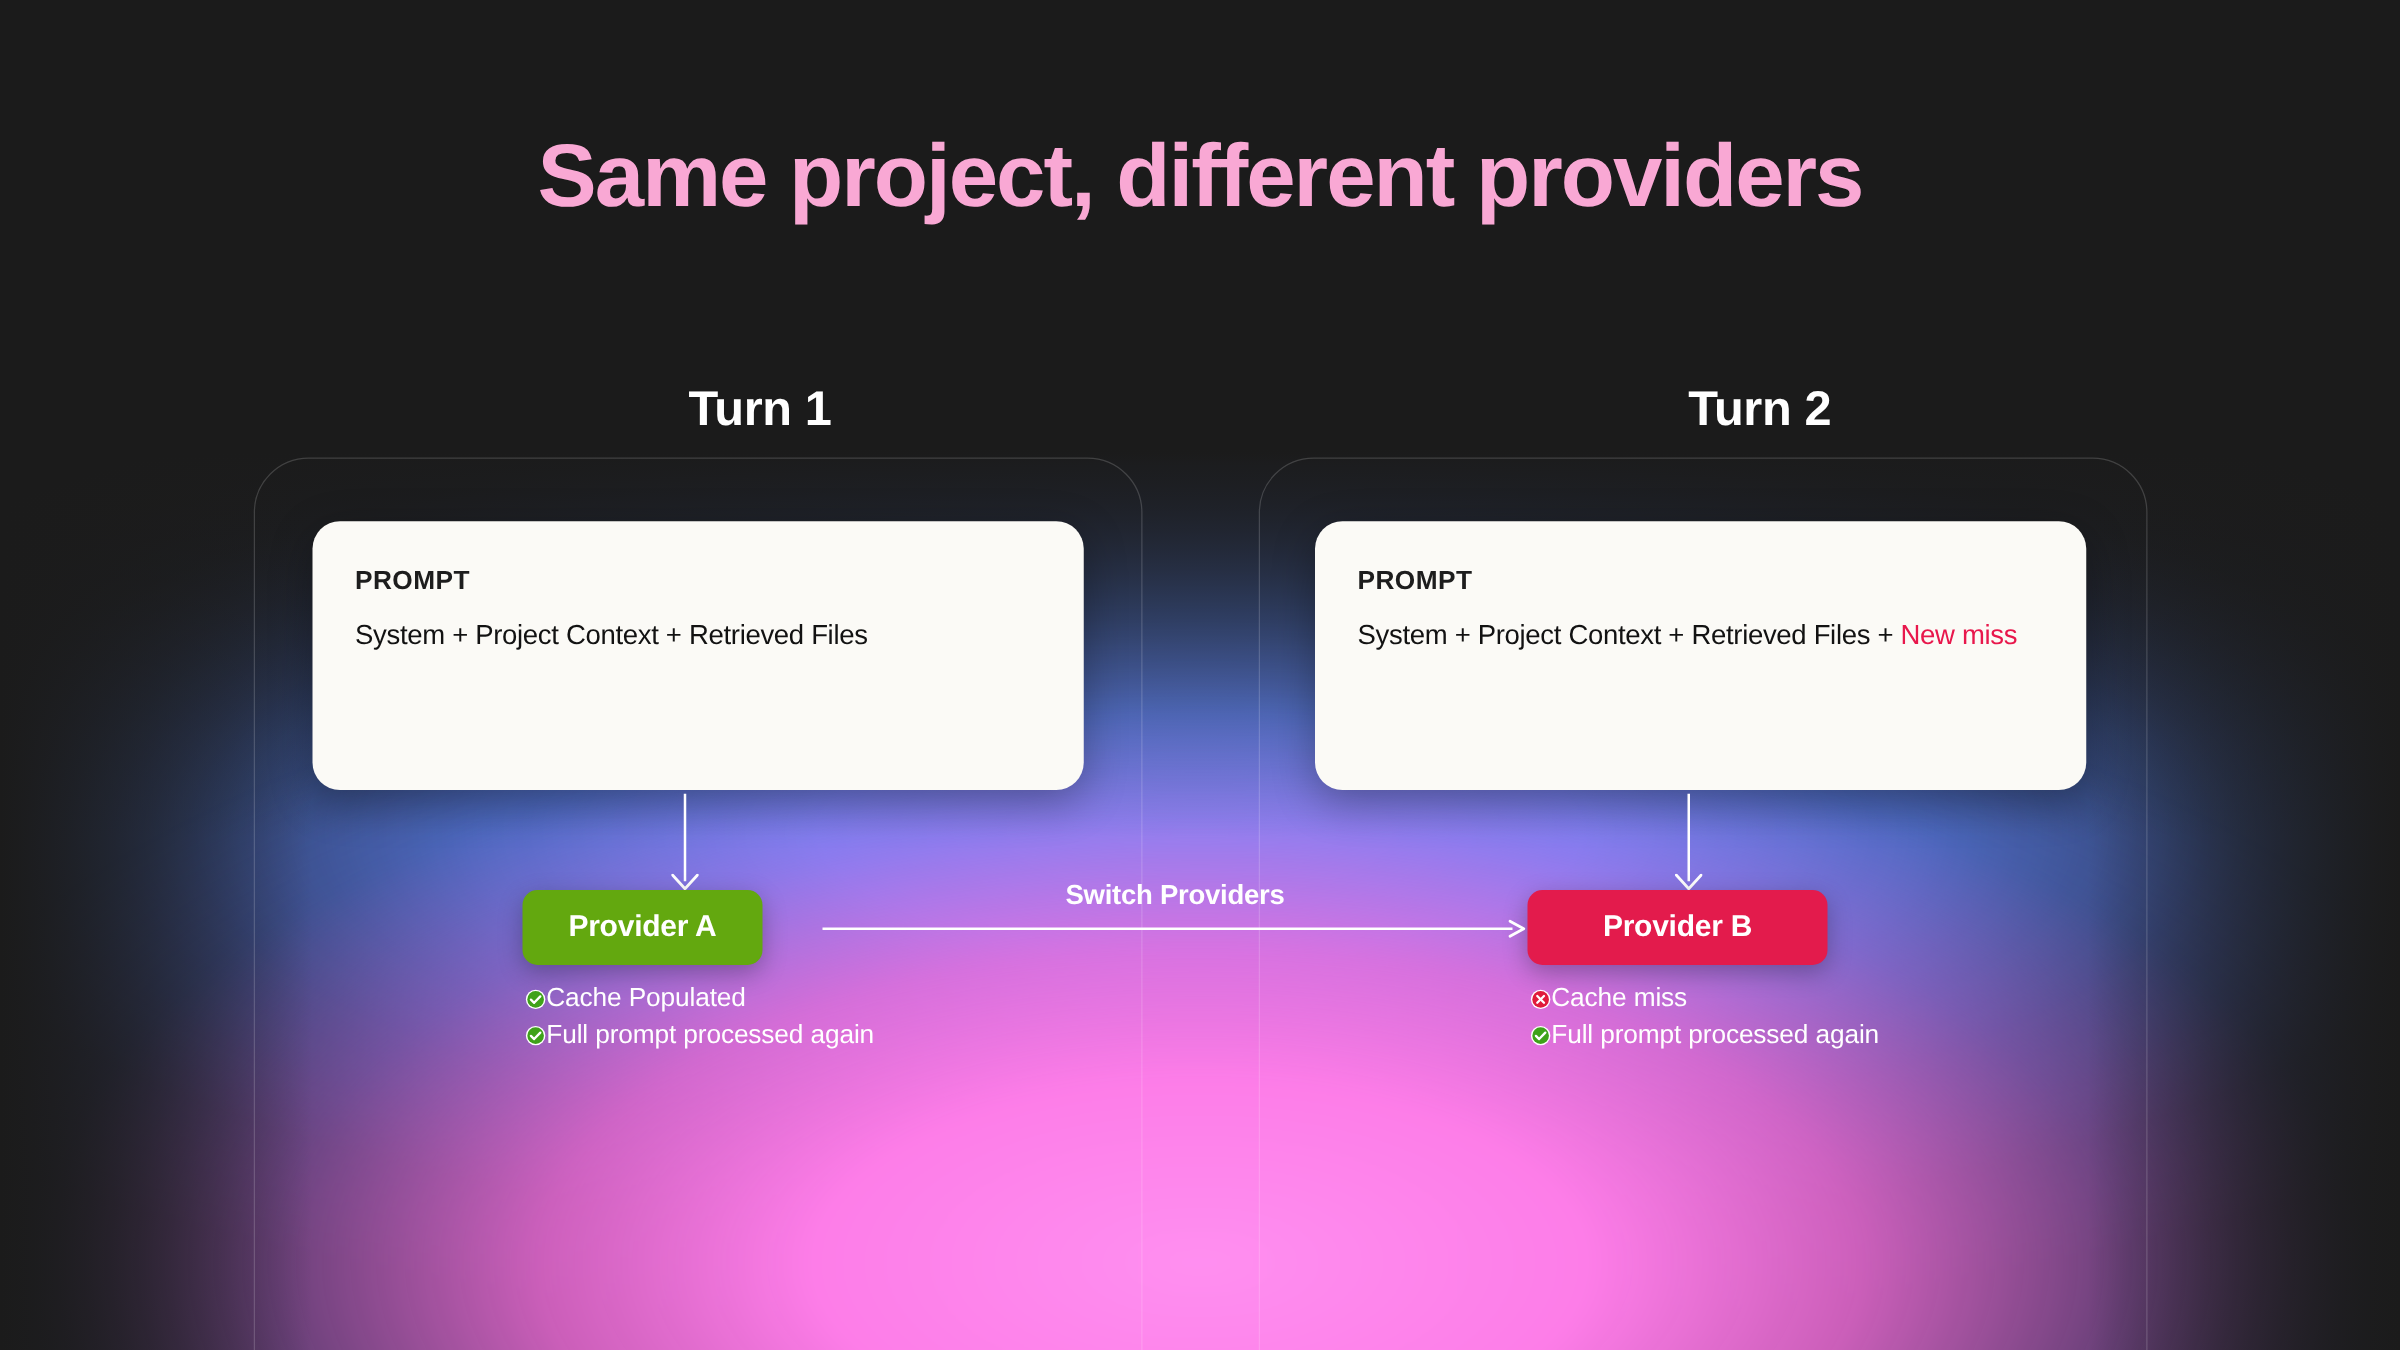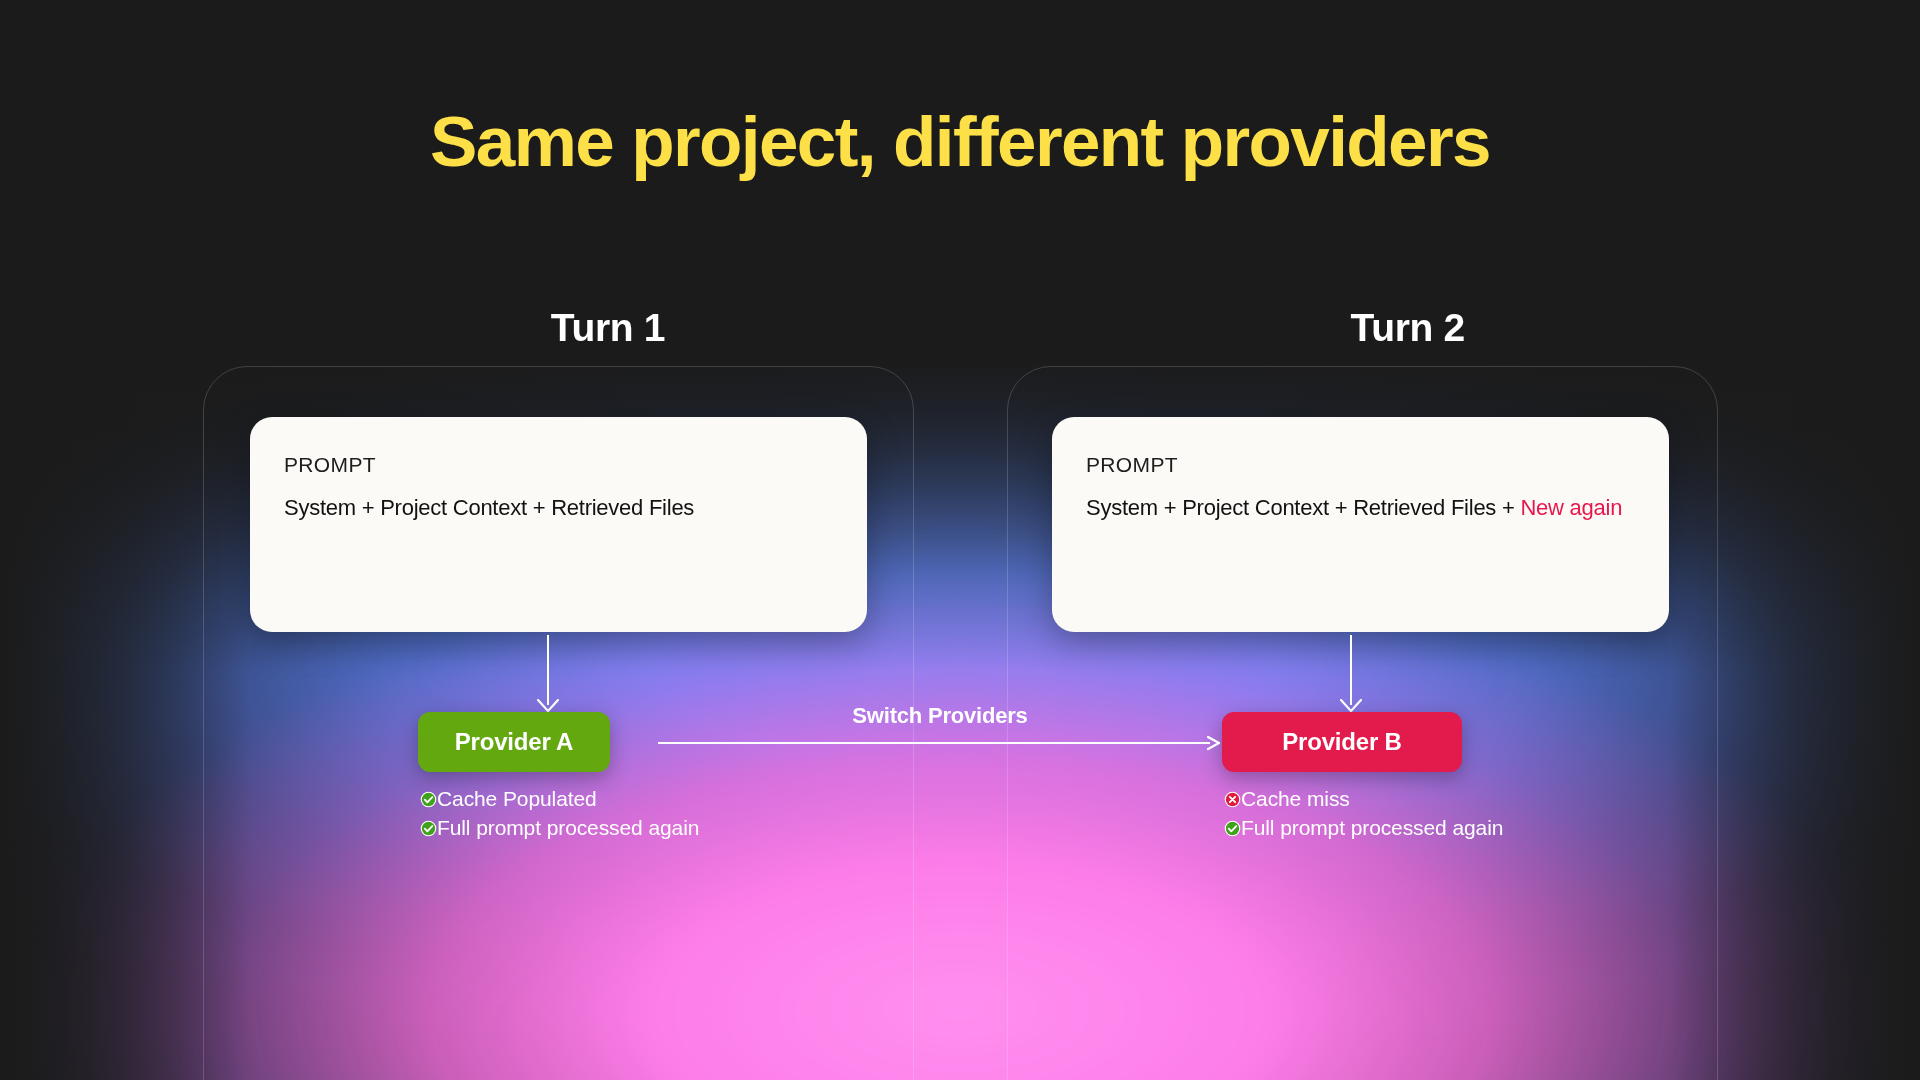--- a/index.html
+++ b/index.html
@@ -88,21 +88,21 @@
   .bg-sidefade-l { left: 0;  background: linear-gradient(to right, #1b1b1b 0%, rgba(27,27,27,0.55) 48%, rgba(27,27,27,0) 100%); }
   .bg-sidefade-r { right: 0; background: linear-gradient(to left,  #1b1b1b 0%, rgba(27,27,27,0.55) 48%, rgba(27,27,27,0) 100%); }
 
   
   .title {
     position: absolute;
     top: 104px;
     left: 0;
     width: 1920px;
     text-align: center;
-    color: #fde047;
+    color: #f9a8d4;
     font-size: 71px;
     font-weight: 700;
     letter-spacing: -1.6px;
     line-height: 1.06;
   }
 
   
   .turn-label {
     position: absolute;
     color: #ffffff;
@@ -134,21 +134,21 @@
     border-radius: 22px;
     padding: 36px 34px 30px 34px;
     box-shadow: 0 10px 34px rgba(0,0,0,0.30);
   }
   .prompt-card.c1 { left: 250px; width: 617px; height: 215px; }
   .prompt-card.c2 { left: 1052px; width: 617px; height: 215px; }
 
   .prompt-kicker {
     color: #1d1d1d;
     font-size: 21px;
-    font-weight: 400;
+    font-weight: 700;
     letter-spacing: 0.35px;
     margin-bottom: 16px;
   }
   .prompt-body {
     color: #121212;
     font-size: 22px;
     font-weight: 400;
     line-height: 1.36;
     letter-spacing: -0.25px;
   }
@@ -280,21 +280,21 @@
 
   <div class="prompt-card c1">
     <div class="prompt-kicker">PROMPT</div>
     <div class="prompt-body">
       <span>System + Project Context + Retrieved Files</span>
     </div>
   </div>
 
   <div class="prompt-card c2">
     <div class="prompt-kicker">PROMPT</div>
-    <div class="prompt-body"><span>System + Project Context + Retrieved Files + </span><span class="new-info" style="color: rgb(232, 23, 76);">New again</span></div>
+    <div class="prompt-body"><span>System + Project Context + Retrieved Files + </span><span class="new-info" style="color: rgb(232, 23, 76);">New miss</span></div>
   </div>
 
   <div class="down-arrow a1">
     <div class="shaft"></div>
     <svg class="head" viewBox="0 0 22 14">
       <path d="M1 1 L11 12 L21 1" fill="none" stroke="#ffffff" stroke-width="2.2" stroke-linecap="round" stroke-linejoin="round"></path>
     </svg>
   </div>
 
   <div class="down-arrow a2">

